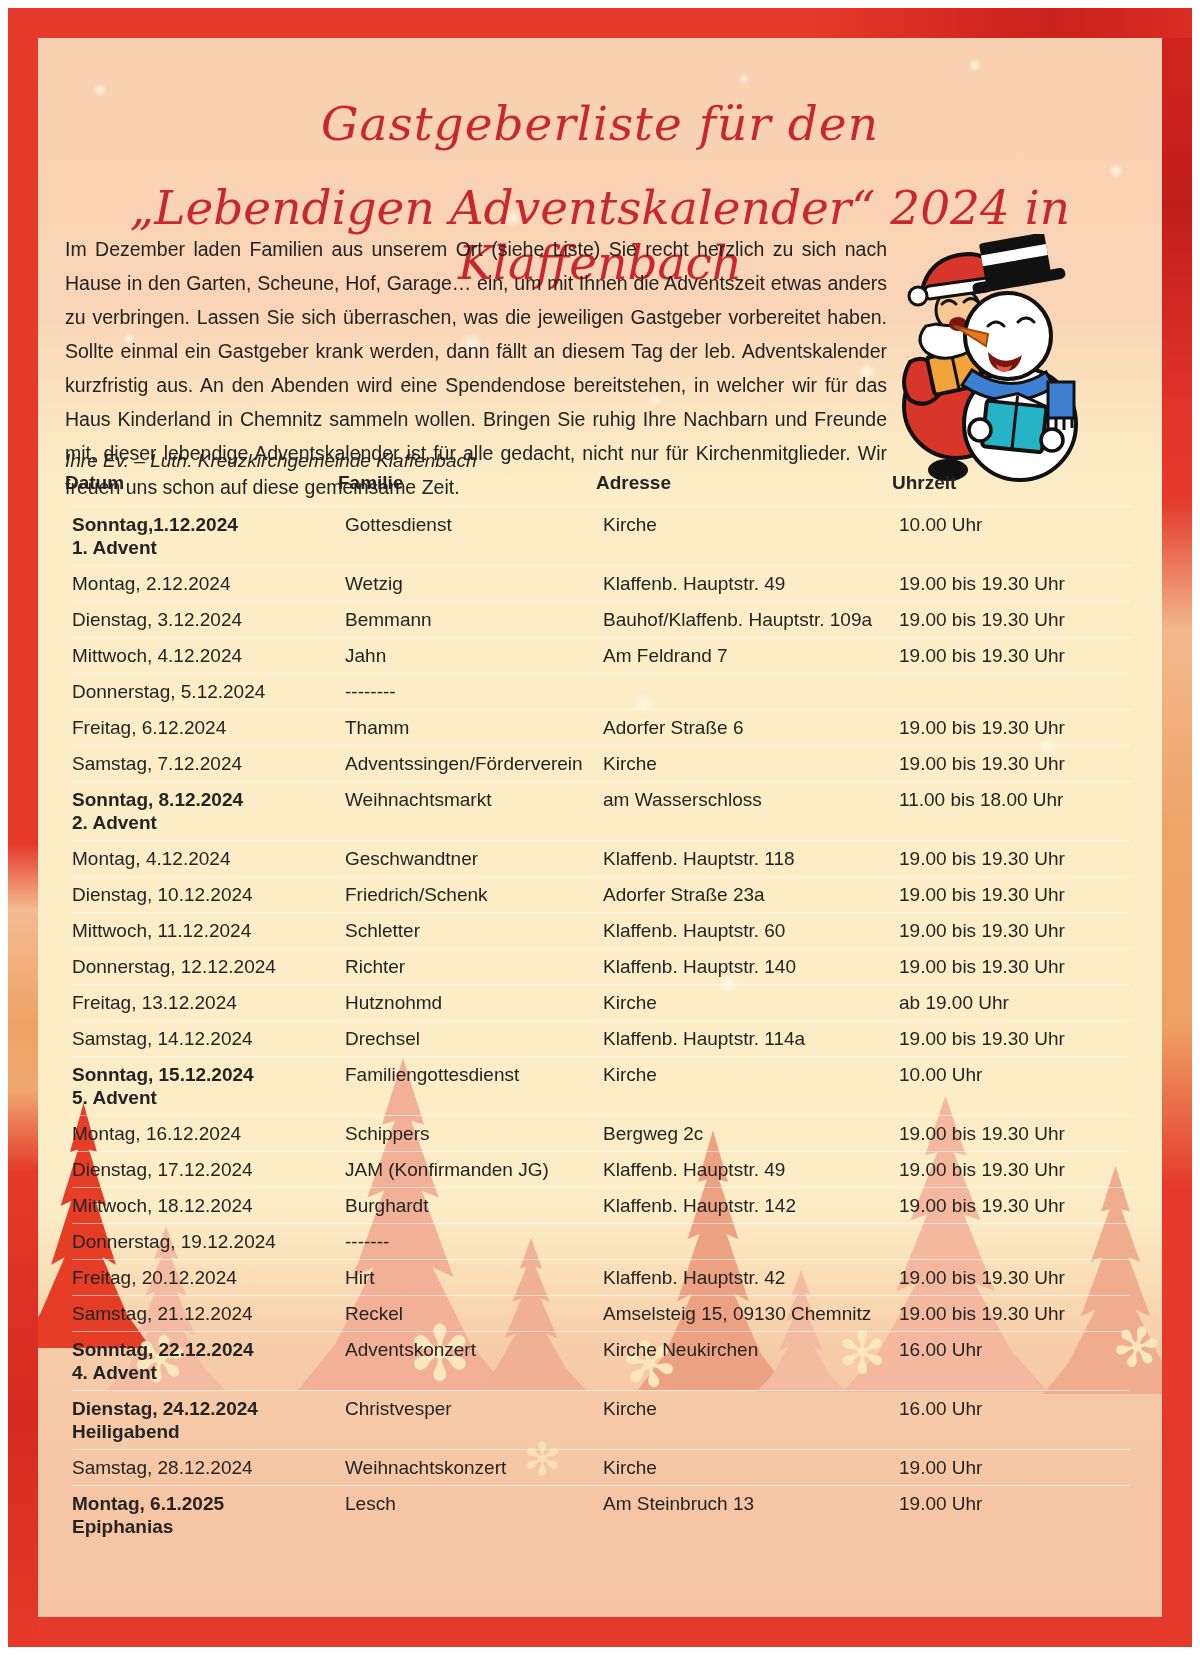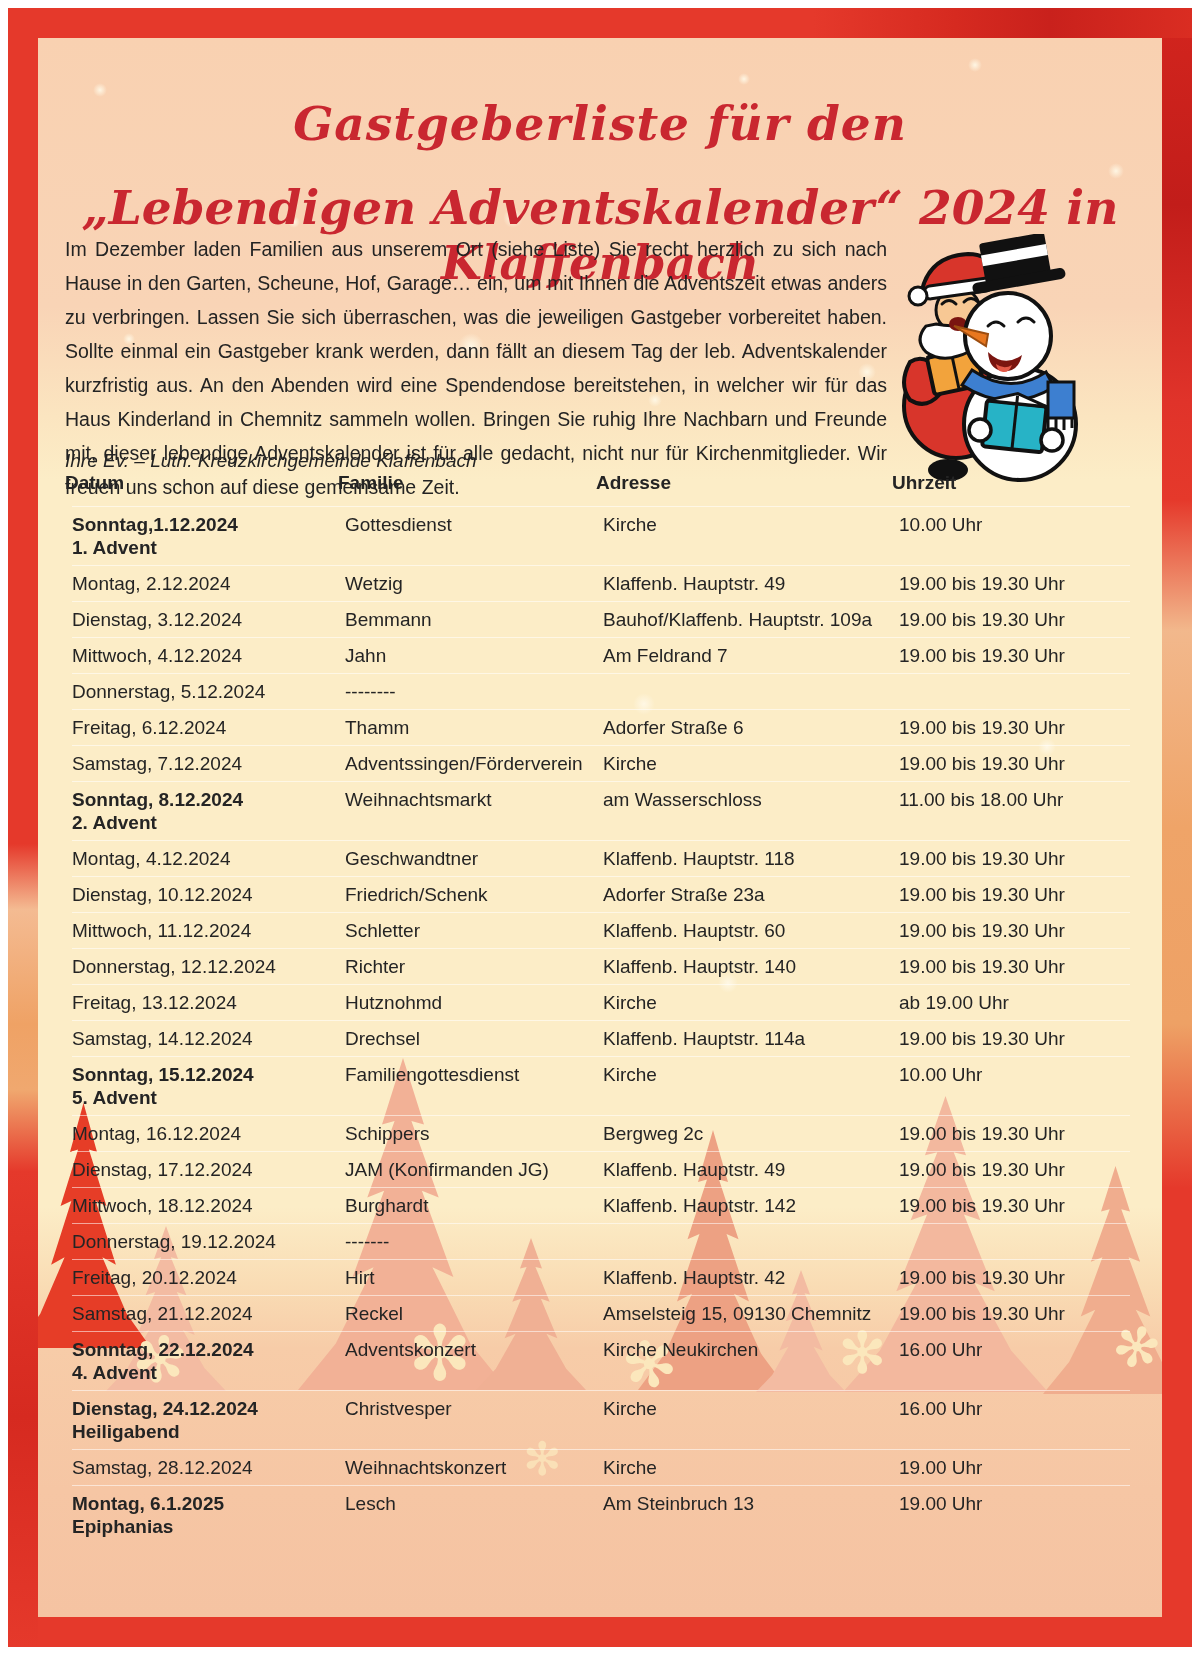--- a/index.html
+++ b/index.html
@@ -23,21 +23,21 @@
 
   .decor{position:absolute;z-index:1;pointer-events:none;}
   .tree{clip-path:polygon(50% 0%,60% 20%,54% 19%,67% 42%,59% 40%,74% 66%,64% 63%,82% 86%,100% 100%,0% 100%,18% 86%,36% 63%,26% 66%,41% 40%,33% 42%,46% 19%,40% 20%);}
   .flake{font-size:64px;color:#fbe7bc;line-height:1;}
   .dot{border-radius:50%;background:radial-gradient(circle,rgba(255,248,230,.95) 0%,rgba(255,248,230,0) 70%);}
 
   .layer{position:absolute;z-index:2;}
 
   
   .title{left:0;width:100%;text-align:center;color:#c92730;
-    font-family:"DejaVu Serif", serif;font-style:italic;font-weight:700;}
+    font-family:"DejaVu Serif", serif;font-style:italic;font-weight:400;}
   .title1{top:58px;font-size:47px;letter-spacing:1px;}
   .title2{top:142px;font-size:47px;letter-spacing:0px;}
 
   
   .intro{top:194px;left:27px;width:822px;font-size:19.5px;line-height:34px;
     text-align:justify;color:#232323;}
   .signature{top:412px;left:27px;font-size:19px;font-style:italic;color:#232323;}
 
   
   .illustration{top:196px;left:858px;width:205px;height:250px;}

